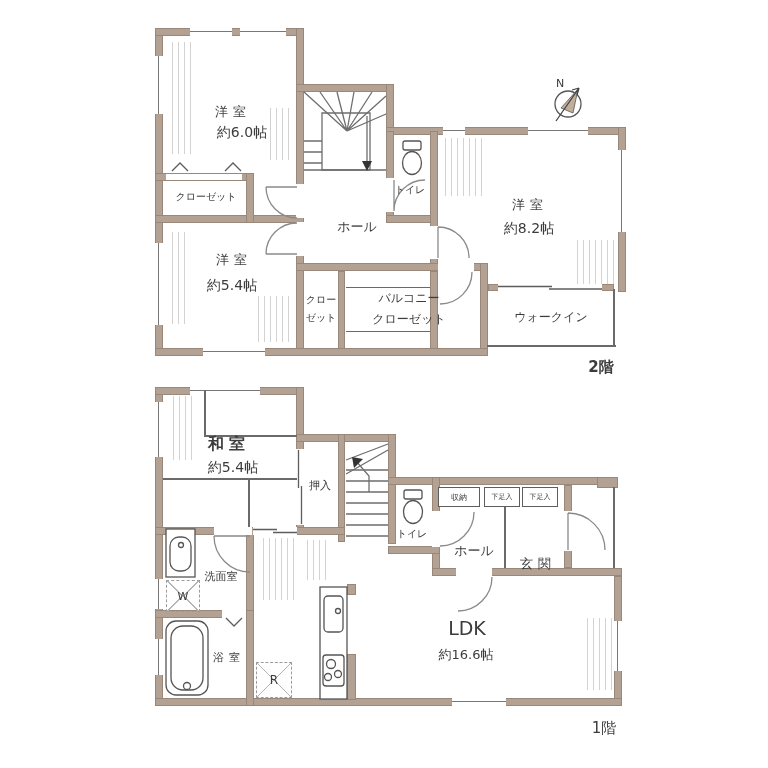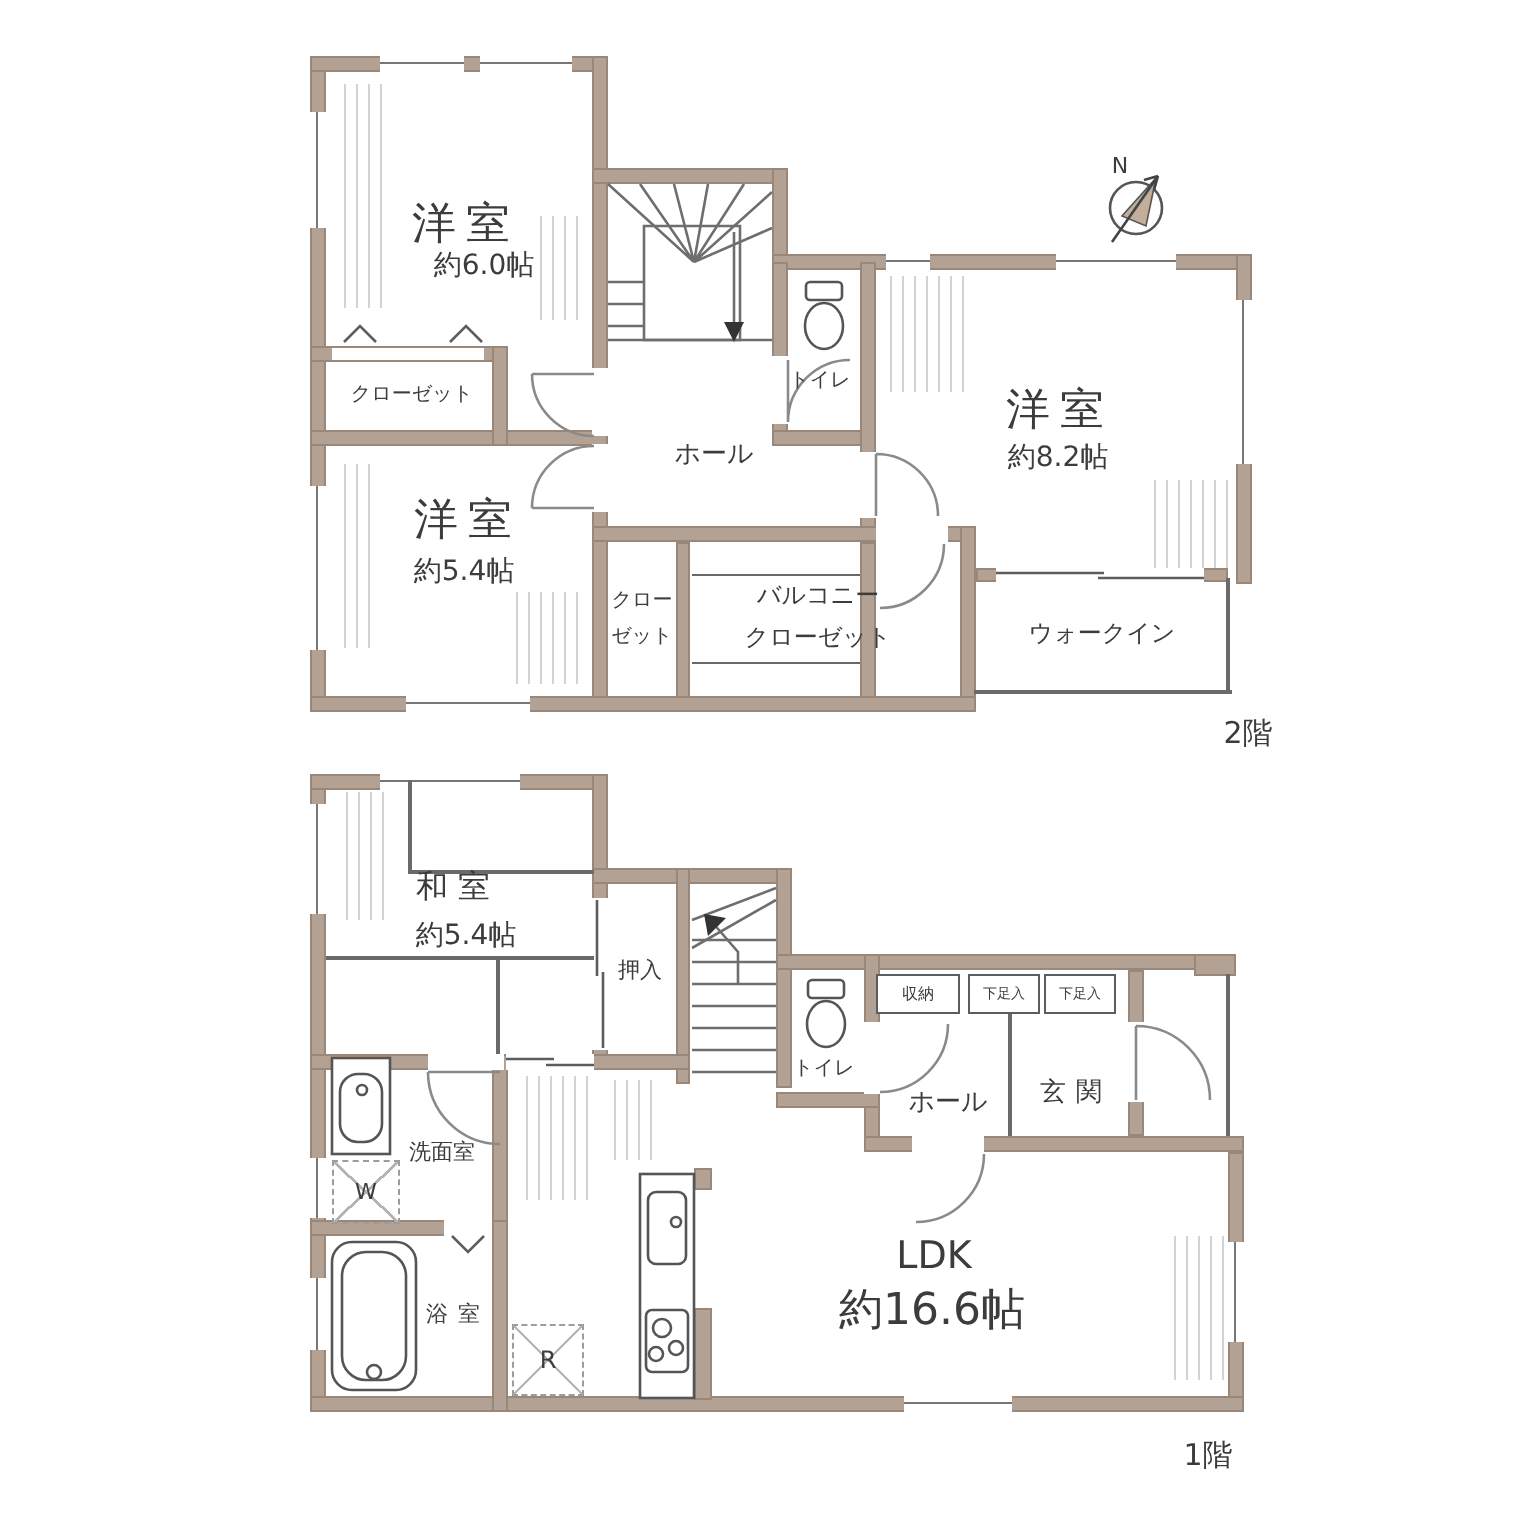--- a/index.html
+++ b/index.html
@@ -12,21 +12,21 @@
   .win.h{background:linear-gradient(to bottom,#fff 0 3px,#777 3px 4.2px,#fff 4.2px 100%);}
   .win.v{background:linear-gradient(to right,#fff 0 3px,#777 3px 4.2px,#fff 4.2px 100%);}
   .gap{position:absolute;background:#fff;z-index:3;}
   .tl{position:absolute;background:#6a6a6a;z-index:4;}
   .thinbox{position:absolute;border:1.2px solid #5d5d5d;background:#fff;z-index:4;box-sizing:border-box;}
   .dashbox{position:absolute;z-index:4;border:1.4px dashed #9c9c9c;box-sizing:border-box;
     background:
       linear-gradient(to top right,rgba(0,0,0,0) calc(50% - .7px),#b4b4b4 calc(50% - .7px) calc(50% + .7px),rgba(0,0,0,0) calc(50% + .7px)),
       linear-gradient(to bottom right,rgba(0,0,0,0) calc(50% - .7px),#b4b4b4 calc(50% - .7px) calc(50% + .7px),rgba(0,0,0,0) calc(50% + .7px));}
   .lbl{position:absolute;z-index:5;transform:translate(-50%,-50%);color:#3c3c3c;white-space:nowrap;}
-  .f19{font-size:19px}.f17{font-size:22px}.f16{font-size:16px}.f15{font-size:15px}
+  .f19{font-size:19px}.f17{font-size:13px}.f16{font-size:16px}.f15{font-size:15px}
   .f14{font-size:14px}.f13{font-size:13px}.f12{font-size:12px}.f11{font-size:11px}
   .f10{font-size:10px}.f8{font-size:8px}.f7{font-size:7px}
   .sp{letter-spacing:5px;}
   svg.overlay{position:absolute;left:0;top:0;z-index:4;pointer-events:none;}
 </style>
 </head>
 <body>
 
 <div class="canvas">
 
@@ -201,32 +201,32 @@
   <b class="lbl f14" style="left:232px;top:286px;font-weight:normal">約5.4帖</b>
   <b class="lbl f13" style="left:357px;top:227px;font-weight:normal">ホール</b>
   <b class="lbl f10" style="left:410px;top:190px;font-weight:normal">トイレ</b>
   <b class="lbl f17 sp" style="left:530px;top:205px;font-weight:normal">洋室</b>
   <b class="lbl f14" style="left:529px;top:229px;font-weight:normal">約8.2帖</b>
   <b class="lbl f10" style="left:321px;top:300px;font-weight:normal">クロー</b>
   <b class="lbl f10" style="left:321px;top:318px;font-weight:normal">ゼット</b>
   <b class="lbl f12" style="left:409px;top:298px;font-weight:normal">バルコニー</b>
   <b class="lbl f12" style="left:409px;top:319px;font-weight:normal">クローゼット</b>
   <b class="lbl f12" style="left:551px;top:317px;font-weight:normal">ウォークイン</b>
-  <b class="lbl f15" style="left:624px;top:367px;font-weight:normal">2階</b>
+  <b class="lbl f15" style="left:601px;top:367px;font-weight:bold">2階</b>
   <b class="lbl f11" style="left:560px;top:83px;font-weight:normal">N</b>
 
-  <b class="lbl f16 sp" style="left:229px;top:444px;font-weight:normal">和室</b>
+  <b class="lbl f16 sp" style="left:229px;top:444px;font-weight:bold">和室</b>
   <b class="lbl f14" style="left:233px;top:468px;font-weight:normal">約5.4帖</b>
   <b class="lbl f11" style="left:320px;top:485px;font-weight:normal">押入</b>
   <b class="lbl f10" style="left:412px;top:534px;font-weight:normal">トイレ</b>
   <b class="lbl f8" style="left:459px;top:497px;font-weight:normal">収納</b>
   <b class="lbl f7" style="left:502px;top:497px;font-weight:normal">下足入</b>
   <b class="lbl f7" style="left:540px;top:497px;font-weight:normal">下足入</b>
   <b class="lbl f13" style="left:474px;top:551px;font-weight:normal">ホール</b>
-  <b class="lbl f13 sp" style="left:538px;top:546px;font-weight:normal">玄関</b>
+  <b class="lbl f13 sp" style="left:538px;top:564px;font-weight:normal">玄関</b>
   <b class="lbl f11" style="left:221px;top:576px;font-weight:normal">洗面室</b>
   <b class="lbl f11 sp" style="left:229px;top:657px;font-weight:normal">浴室</b>
   <b class="lbl f19" style="left:467px;top:628px;font-weight:normal">LDK</b>
   <b class="lbl f17" style="left:466px;top:655px;font-weight:normal">約16.6帖</b>
   <b class="lbl f11" style="left:183px;top:596px;font-weight:normal">W</b>
   <b class="lbl f12" style="left:274px;top:680px;font-weight:normal">R</b>
   <b class="lbl f15" style="left:604px;top:728px;font-weight:normal">1階</b>
 
 </div>
 

